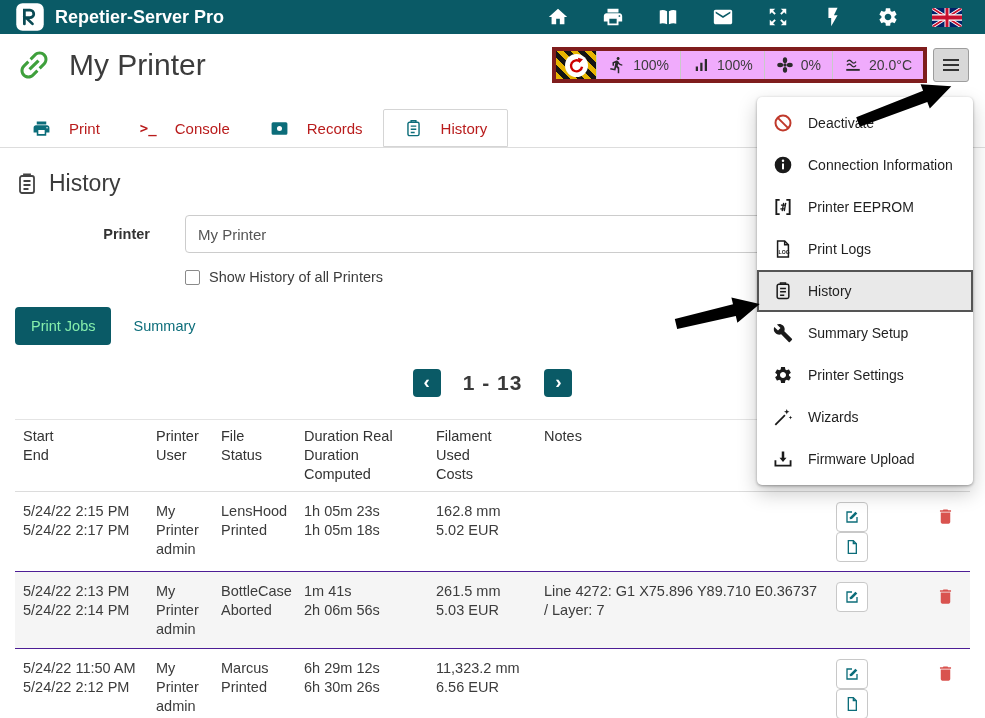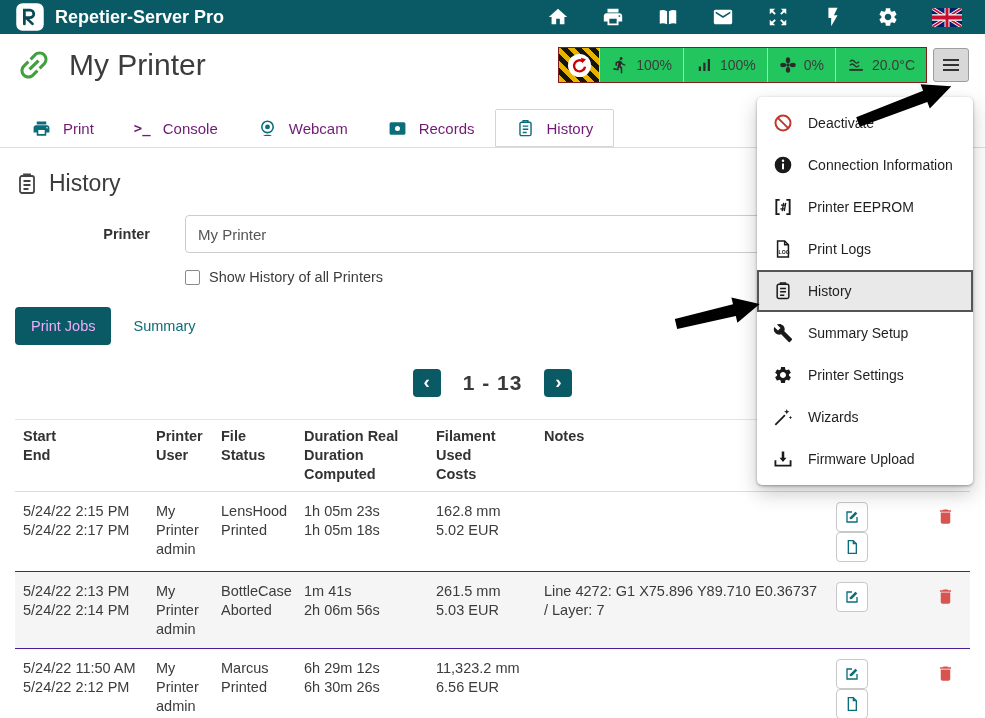--- a/index.html
+++ b/index.html
@@ -13,56 +13,56 @@
   .logo { width:30px; height:30px; }
   .brand { color:#fff; font-size:18px; font-weight:bold; margin-left:10px; }
   .nav-icons { margin-left:auto; display:flex; align-items:center; gap:33px; margin-right:8px; }
   .nic { width:22px; height:22px; color:#fff; cursor:pointer; }
   .flag { width:30px; height:19px; border-radius:2px; overflow:hidden; }
 
   
   .pheader { height:62px; display:flex; align-items:center; padding:0 15px; position:relative; }
   .link-ic { width:38px; height:38px; color:#3fa03c; transform:rotate(-45deg); }
   .ptitle { font-size:30px; color:#3c3c3c; margin-left:16px; font-weight:400; }
-  .statusbar { position:absolute; right:58px; top:13px; height:36px; display:flex; border:1px solid #7f1d1d; background:#22c55e; align-items:stretch; }
+  .statusbar { position:absolute; right:58px; top:13px; height:36px; display:flex; border:4px solid #7f1d1d; background:#f0abfc; align-items:stretch; }
   .scell { display:flex; align-items:center; gap:7px; padding:0 11px; border-left:1px solid #c9c9c9; font-size:14px; color:#3c3c3c; cursor:pointer; }
   .scell.first { border-left:none; padding:0; }
   .sic { width:18px; height:18px; color:#2b2b2b; }
   .hazard { width:40px; height:100%; background:repeating-linear-gradient(45deg,#e6b400 0 5px,#141414 5px 10px); display:flex; align-items:center; justify-content:center; }
   .hazard .core { width:23px; height:23px; background:#fff; border-radius:50%; padding:2px; }
   .hamburger { position:absolute; right:16px; top:14px; width:36px; height:34px; background:#d8d8d8; border:1px solid #9d9d9d; border-radius:3px; display:flex; flex-direction:column; justify-content:center; align-items:center; gap:3px; cursor:pointer; }
   .hamburger i { display:block; width:16px; height:2px; background:#333; }
 
   
   .tabs { display:flex; align-items:flex-end; height:52px; border-bottom:1px solid #ddd; padding:0 12px; }
-  .tab { height:38px; display:flex; align-items:center; gap:12px; padding:0 20px; color:#701a75; font-size:15px; cursor:pointer; }
+  .tab { height:38px; display:flex; align-items:center; gap:18px; padding:0 20px; color:#b91c1c; font-size:15px; cursor:pointer; }
   .tab.active { border:1px solid #d5d5d5; border-radius:2px 2px 0 0; background:#fff; }
   .tic { width:19px; height:19px; color:#0c6d7a; }
   .console-glyph { font-family:"DejaVu Sans Mono",monospace; font-weight:bold; font-size:14px; }
 
   
   .content { padding:0 15px; }
   .h-heading { display:flex; align-items:center; gap:10px; margin-top:22px; }
   .hic { width:24px; height:24px; color:#444; }
   .h-heading h2 { font-size:23px; font-weight:500; color:#3c3c3c; }
   .form-row { display:flex; align-items:center; margin-top:18px; }
   .form-label { width:135px; text-align:right; font-weight:bold; font-size:14.5px; color:#333; }
   .select { margin-left:35px; width:676px; height:38px; border:1px solid #ccc; border-radius:4px; display:flex; align-items:center; padding:0 12px; color:#555; font-size:15px; cursor:pointer; background:#fff; }
   .chk-row { margin-top:16px; margin-left:170px; display:flex; align-items:center; gap:9px; font-size:14.5px;text-align:center; }
   .chk { width:15px; height:15px; border:1px solid #8a8a8a; border-radius:2px; background:#fff; cursor:pointer; }
   .btn-row { margin-top:22px; display:flex; align-items:center; }
-  .btn-primary { background:#0a5a66; color:#f0abfc; border:none; border-radius:4px; padding:11px 16px; font-size:14.5px; cursor:pointer; }
+  .btn-primary { background:#0a5a66; color:#86efac; border:none; border-radius:4px; padding:11px 16px; font-size:14.5px; cursor:pointer; }
   .link-summary { color:#0c6d7a; margin-left:22px; font-size:14.5px; cursor:pointer; }
   .pagination { margin-top:24px; display:flex; align-items:center; justify-content:center; gap:22px; }
   .pg-btn { width:28px; height:28px; background:#0a5a66; color:#fff; border:none; border-radius:4px; font-size:19px; font-weight:bold; display:flex; align-items:center; justify-content:center; cursor:pointer; line-height:1; padding-bottom:3px; }
   .pg-text { font-size:21px; font-weight:bold; color:#3a3a3a; letter-spacing:1px; }
 
   
   table { width:100%; border-collapse:collapse; margin-top:22px; font-size:14.5px; table-layout:fixed; }
-  thead th { text-align:left; font-weight:bold; padding:7px 8px; border-top:1px solid #e4e4e4; border-bottom:1px solid #dcdcdc; vertical-align:top; color:#333; }
+  thead th { text-align:left; font-weight:normal; padding:7px 8px; border-top:1px solid #e4e4e4; border-bottom:1px solid #dcdcdc; vertical-align:top; color:#333; }
   thead div, tbody .l { line-height:19px; }
   tbody td { padding:10px 8px 9px; vertical-align:top; border-bottom:1px solid #4c1d95; }
   tbody tr:nth-child(even) { background:#f5f5f5; }
   .abtn { display:inline-flex; align-items:center; justify-content:center; width:32px; height:30px; border:1px solid #c8c8c8; border-radius:4px; background:#fff; color:#0c6d7a; cursor:pointer; margin-right:9px; vertical-align:top; }
   .aic { width:16px; height:16px; }
   .trash { width:19px; height:19px; color:#d9534f; cursor:pointer; margin-top:5px; }
 
   
   .menu { position:absolute; left:757px; top:97px; width:216px; background:#fff; border-radius:5px; box-shadow:0 1px 3px rgba(0,0,0,.35), 0 8px 20px rgba(0,0,0,.22); padding:5px 0; z-index:40; }
   .mitem { height:42px; display:flex; align-items:center; gap:15px; padding:0 16px; font-size:14px; color:#1f1f1f; cursor:pointer; }
@@ -205,30 +205,20 @@
     <span class="ic tic">
       <svg viewBox="0 0 24 24" fill="currentColor">
           <path d="M19 8H5c-1.66 0-3 1.34-3 3v6h4v4h12v-4h4v-6c0-1.66-1.34-3-3-3zm-3 11H8v-5h8v5zm3-7c-.55 0-1-.45-1-1s.45-1 1-1 1 .45 1 1-.45 1-1 1zm-1-9H6v4h12V3z"></path>
         </svg>
     </span>
     <span>Print</span>
   </div>
   <div class="tab">
     <span class="console-glyph">&gt;_</span>
     <span>Console</span>
-  </div>
-  <div class="tab">
-    <span class="ic tic">
-      <svg viewBox="0 0 24 24" fill="currentColor">
-          <circle cx="12" cy="10" r="7.2" fill="none" stroke="currentColor" stroke-width="2"></circle>
-          <circle cx="12" cy="10" r="3.1"></circle>
-          <path d="M6.5 21.5c1.5-2.2 9.5-2.2 11 0z"></path>
-        </svg>
-    </span>
-    <span>Webcam</span>
   </div>
   <div class="tab">
     <span class="ic tic">
       <svg viewBox="0 0 24 24">
           <path fill-rule="evenodd" fill="currentColor" d="M4 4h16a2 2 0 0 1 2 2v12a2 2 0 0 1-2 2H4a2 2 0 0 1-2-2V6a2 2 0 0 1 2-2zm8 11.2a3.2 3.2 0 1 0 0-6.4 3.2 3.2 0 0 0 0 6.4z"></path>
         </svg>
     </span>
     <span>Records</span>
   </div>
   <div class="tab active">

